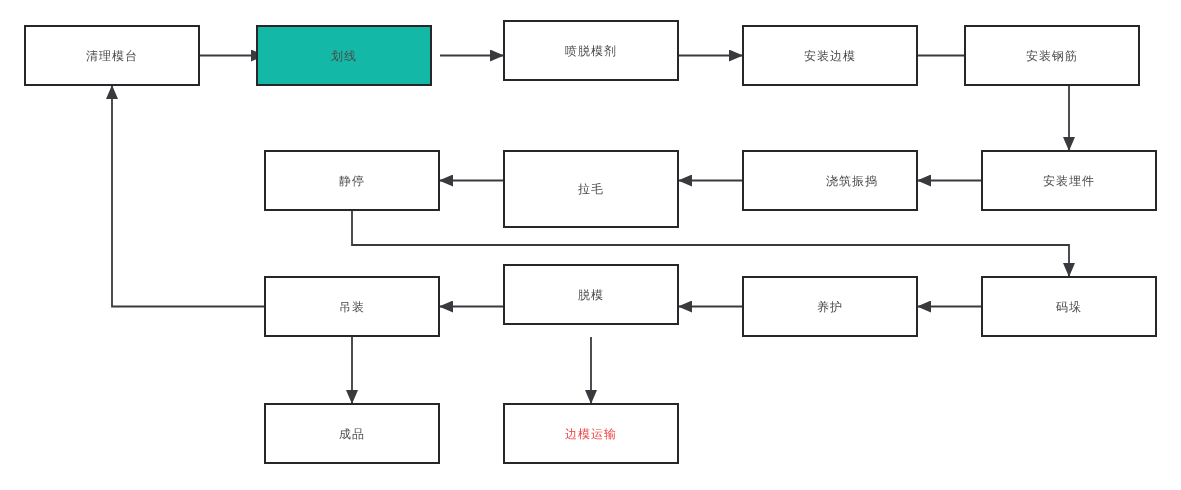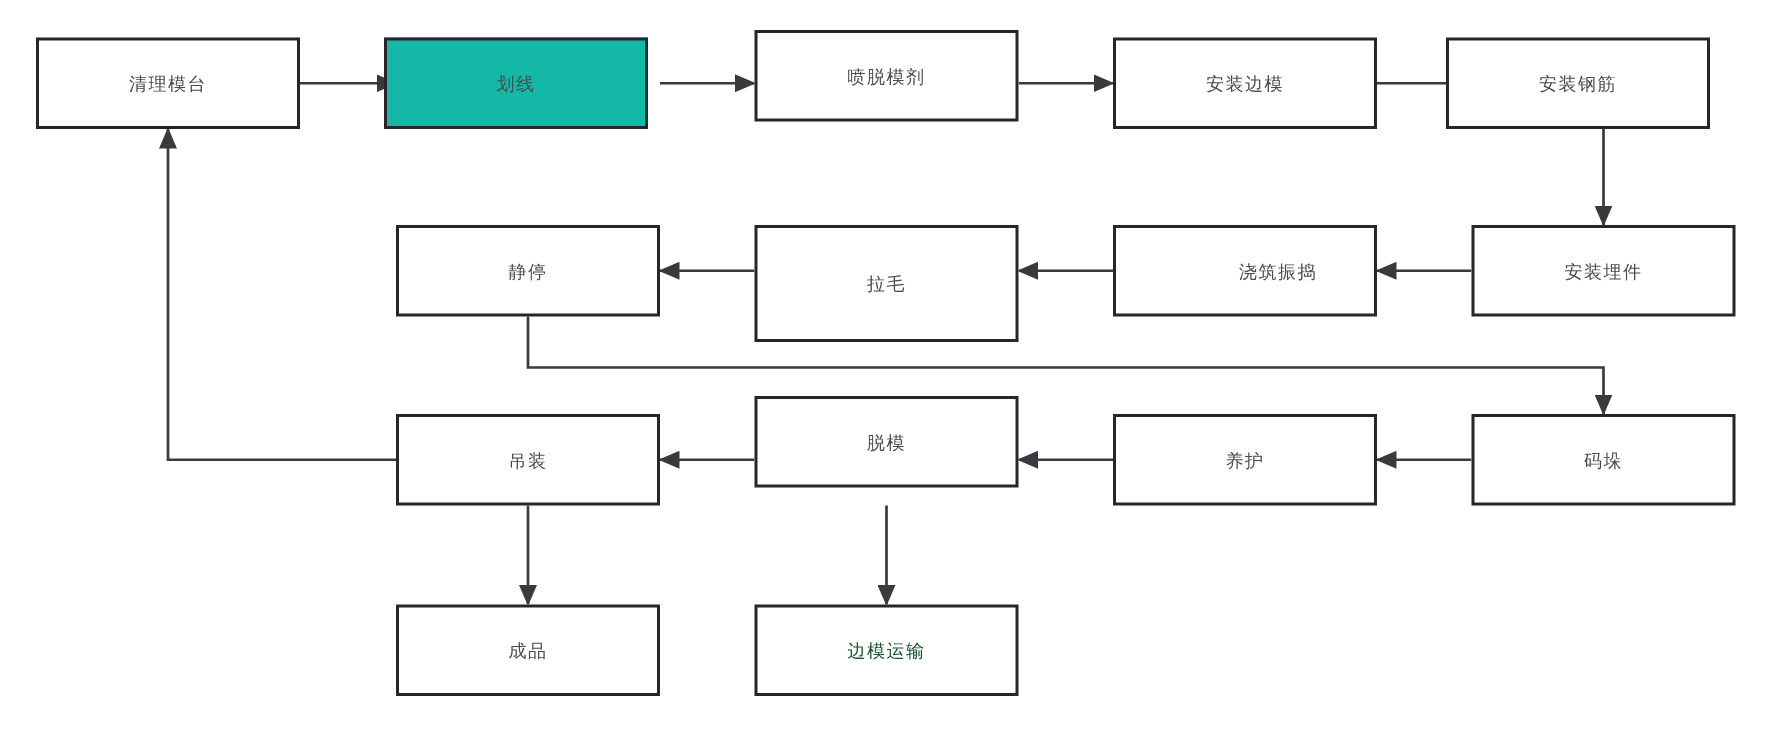--- a/index.html
+++ b/index.html
@@ -100,15 +100,15 @@
     <div class="node" style="left: 742px; top: 276px; width: 176px; height: 61px; border-color: rgb(39, 39, 43); background: rgb(255, 255, 255); align-items: center;">
       <span class="node-label" style="color: rgb(74, 74, 74);">养护</span>
     </div>
     <div class="node" style="left: 981px; top: 276px; width: 176px; height: 61px; border-color: rgb(39, 39, 43); background: rgb(255, 255, 255);">
       <span class="node-label" style="color: rgb(74, 74, 74);">码垛</span>
     </div>
     <div class="node" style="left: 264px; top: 403px; width: 176px; height: 61px; border-color: rgb(39, 39, 43); background: rgb(255, 255, 255);">
       <span class="node-label" style="color: rgb(74, 74, 74);">成品</span>
     </div>
     <div class="node" style="left: 503px; top: 403px; width: 176px; height: 61px; border-color: rgb(39, 39, 43); background: rgb(255, 255, 255);">
-      <span class="node-label" style="color: #14532d;">边模运输</span>
+      <span class="node-label" style="color: #ef4444;">边模运输</span>
     </div>
   </div>
 
 </body></html>

